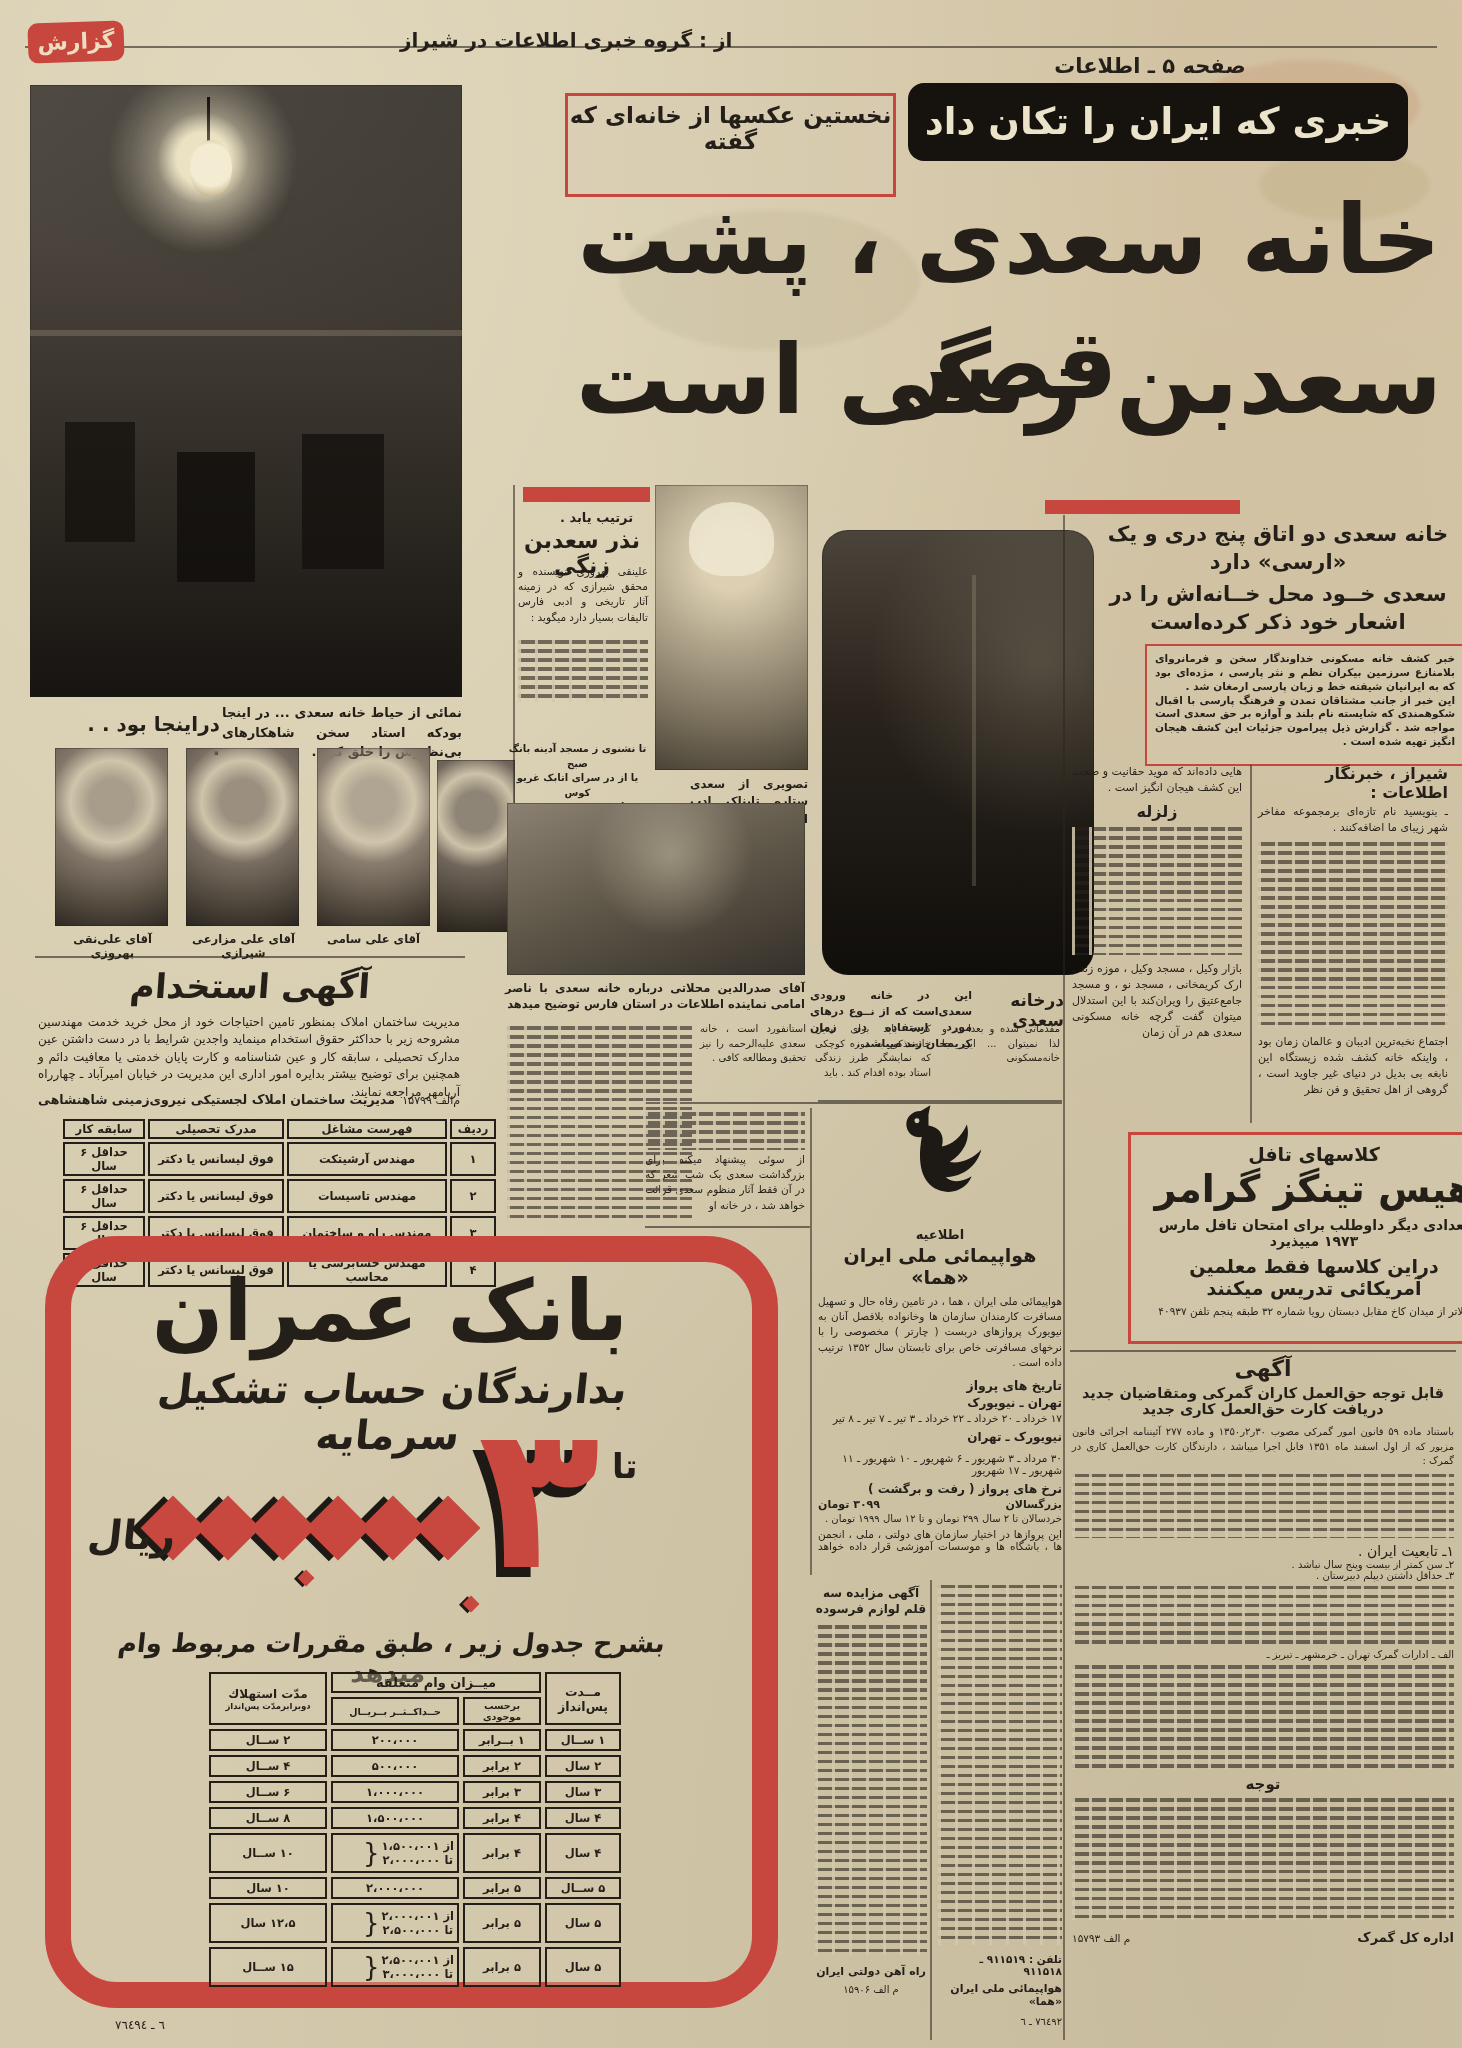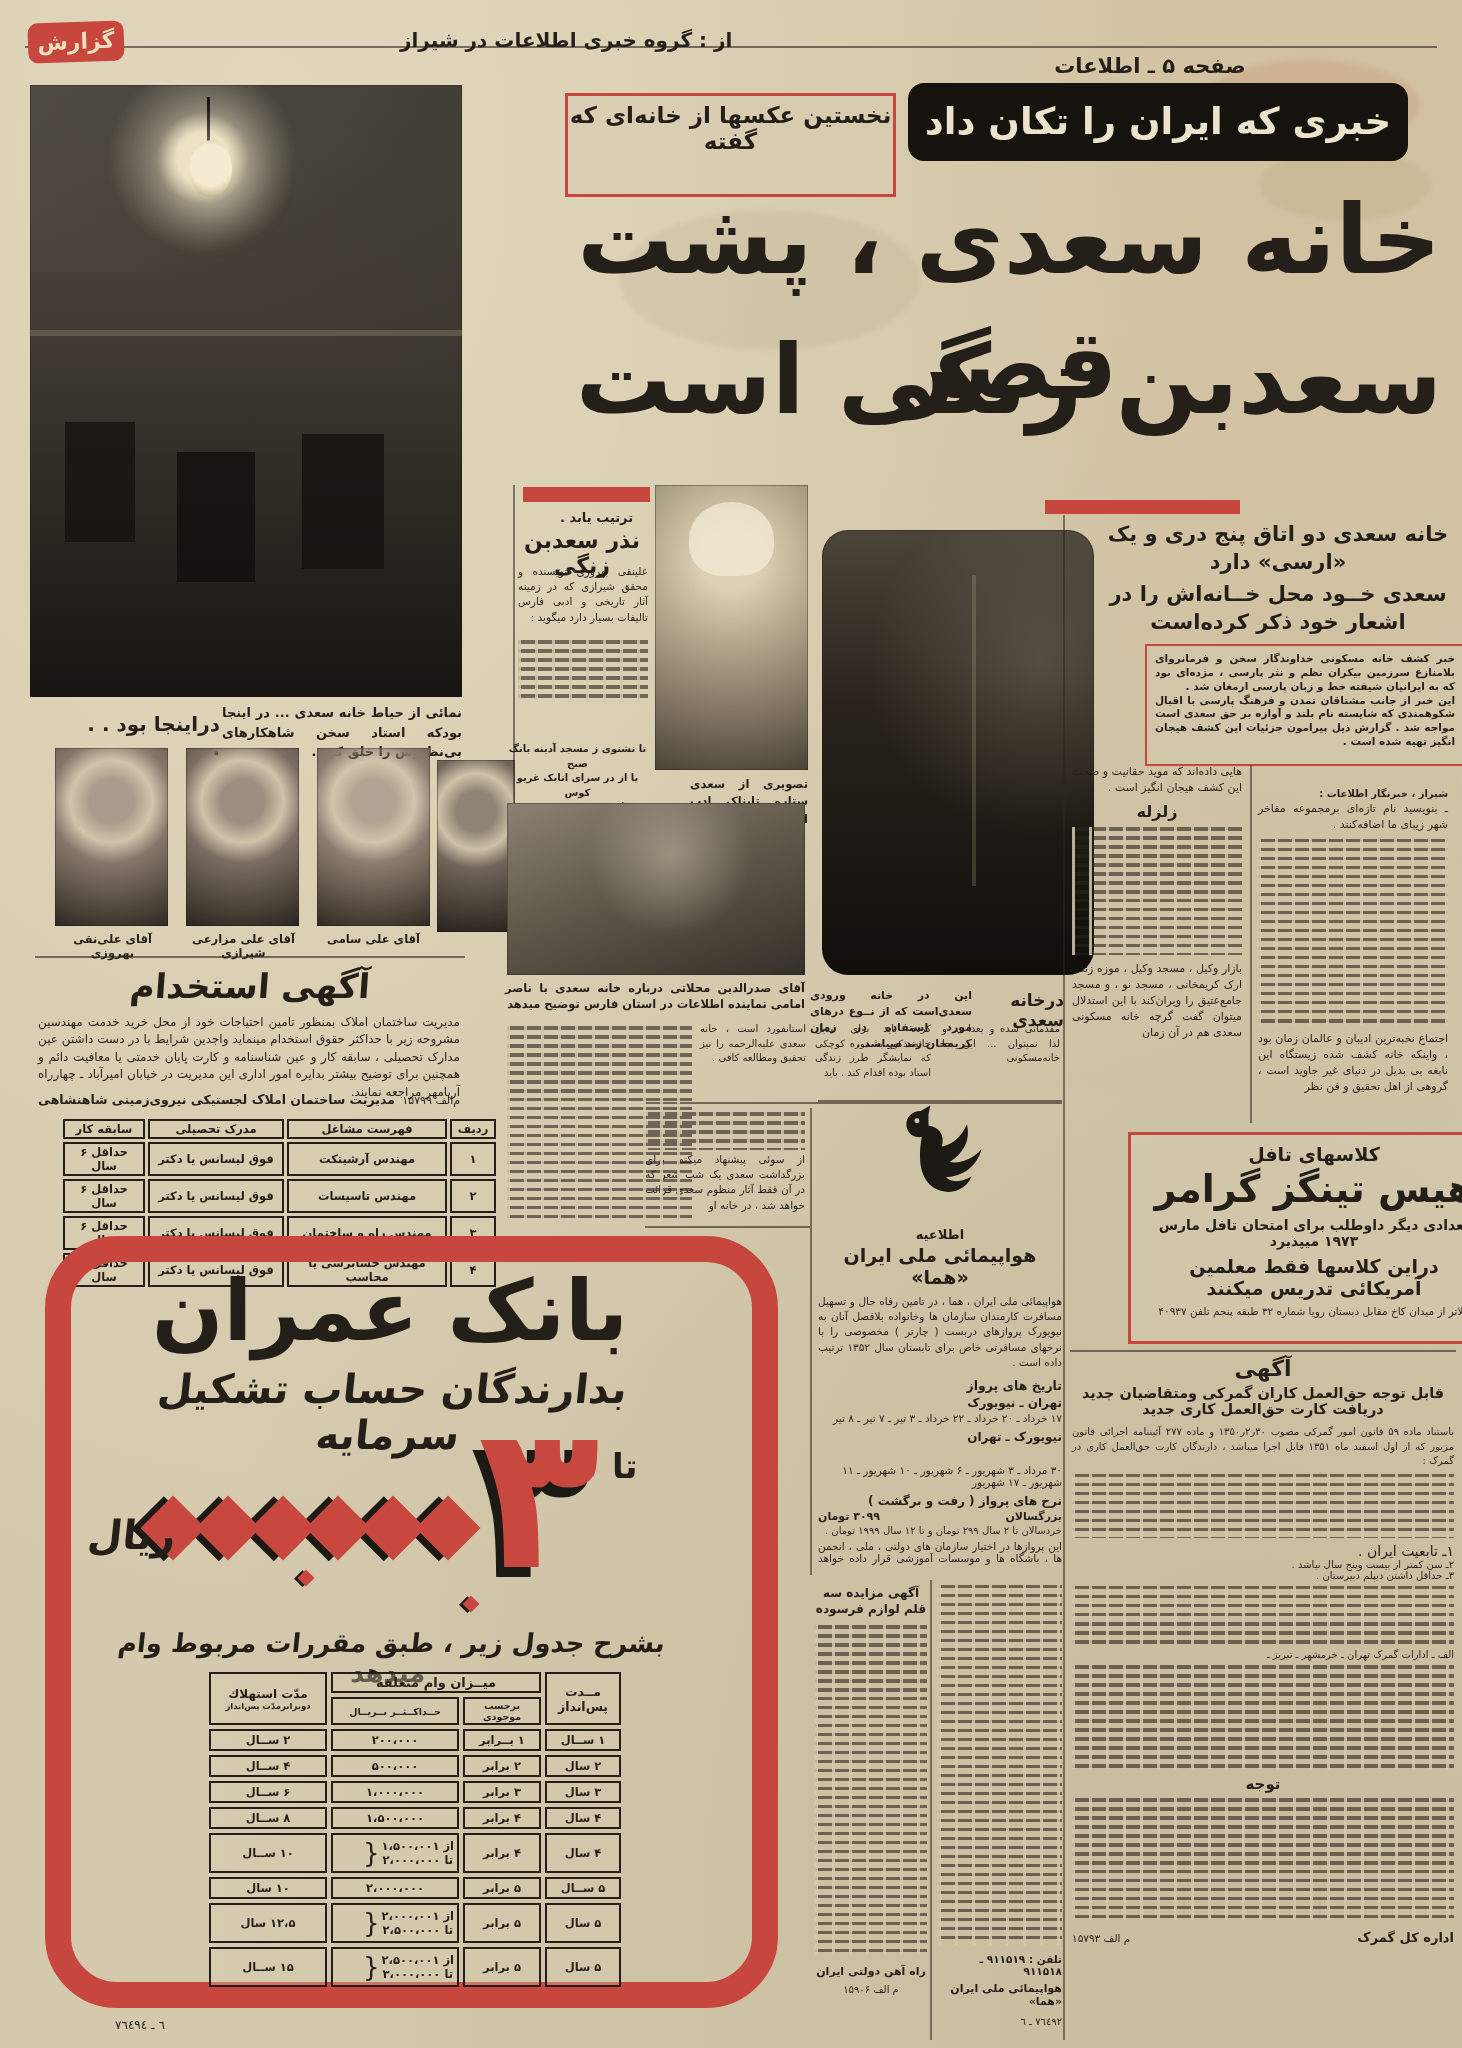--- a/index.html
+++ b/index.html
@@ -128,21 +128,21 @@
   <div class="vrule" style="left:1063px;top:515px;height:1525px;"></div>
   <div class="abs b c" style="left:1100px;top:520px;width:356px;font-size:21px;line-height:1.35;">خانه سعدی دو اتاق پنج دری و یک «ارسی» دارد</div>
   <div class="abs b c" style="left:1100px;top:580px;width:356px;font-size:21px;line-height:1.35;">سعدی خــود محل خــانه‌اش را در اشعار خود ذکر کرده‌است</div>
   <div class="abs" style="left:1145px;top:644px;width:300px;height:106px;border:2.5px solid #c7463d;padding:6px 8px;overflow:hidden;background:rgba(216,206,178,.35);">
     <div class="b j" style="font-size:10.5px;line-height:1.32;">خبر کشف خانه مسکونی خداوندگار سخن و فرمانروای بلامنازع سرزمین بیکران نظم و نثر پارسی ، مژده‌ای بود که به ایرانیان شیفته خط و زبان پارسی ارمغان شد .</div>
     <div class="b j" style="font-size:10.5px;line-height:1.32;">این خبر از جانب مشتاقان تمدن و فرهنگ پارسی با اقبال شکوهمندی که شایسته نام بلند و آوازه بر حق سعدی است مواجه شد . گزارش ذیل پیرامون جزئیات این کشف هیجان انگیز تهیه شده است .</div>
   </div>
 
   <div class="vrule" style="left:1250px;top:765px;height:358px;"></div>
   <div class="abs" style="left:1258px;top:764px;width:190px;">
-    <div class="b" style="font-size:10px;margin-top:24px;">شیراز ، خبرنگار اطلاعات :</div>
+    <div class="b" style="font-size:16px;">شیراز ، خبرنگار اطلاعات :</div>
     <div class="j bt" style="font-size:11px;margin-top:2px;">ـ بنویسید نام تازه‌ای برمجموعه مفاخر شهر زیبای ما اضافه‌کنند .</div>
     <div class="sim" style="height:186px;margin-top:6px;"></div>
     <div class="j bt" style="font-size:11px;margin-top:6px;">اجتماع نخبه‌ترین ادیبان و عالمان زمان بود ، واینکه خانه کشف شده زیستگاه این نابغه بی بدیل در دنیای غیر جاوید است ، گروهی از اهل تحقیق و فن نظر</div>
   </div>
   <div class="abs" style="left:1072px;top:764px;width:170px;">
     <div class="j bt" style="font-size:11px;">هایی داده‌اند که موید حقانیت و صحت این کشف هیجان انگیز است .</div>
     <div class="b c" style="font-size:16px;margin:6px 0;">زلزله</div>
     <div class="sim" style="height:128px;"></div>
     <div class="j bt" style="font-size:11px;margin-top:6px;">بازار وکیل ، مسجد وکیل ، موزه زند ، ارک کریمخانی ، مسجد نو ، و مسجد جامع‌عتیق را ویران‌کند با این استدلال میتوان گفت گرچه خانه مسکونی سعدی هم در آن زمان</div>
   </div>
@@ -334,21 +334,21 @@
         <circle cx="26" cy="16" r="2.6" fill="#d4c9ac"></circle>
       </svg>
     </div>
     <div class="b c" style="font-size:13px;margin-top:6px;">اطلاعیه</div>
     <div class="b c" style="font-size:19px;margin-top:2px;">هواپیمائی ملی ایران «هما»</div>
     <div class="j bt" style="font-size:10.5px;margin-top:6px;">هواپیمائی ملی ایران ، هما ، در تامین رفاه حال و تسهیل مسافرت کارمندان سازمان ها وخانواده بلافصل آنان به نیویورک پروازهای دربست ( چارتر ) مخصوصی را با نرخهای مسافرتی خاص برای تابستان سال ۱۳۵۲ ترتیب داده است .</div>
     <div class="b" style="font-size:12.5px;margin-top:8px;">تاریخ های پرواز</div>
     <div class="b" style="font-size:12px;margin-top:3px;">تهران ـ نیویورک</div>
     <div style="font-size:10.5px;margin-top:2px;">۱۷ خرداد ـ ۲۰ خرداد ـ ۲۲ خرداد ـ ۳ تیر ـ ۷ تیر ـ ۸ تیر</div>
     <div class="b" style="font-size:12px;margin-top:6px;">نیویورک ـ تهران</div>
-    <div style="font-size:10.5px;margin-top:20px;">۳۰ مرداد ـ ۳ شهریور ـ ۶ شهریور ـ ۱۰ شهریور ـ ۱۱ شهریور ـ ۱۷ شهریور</div>
+    <div style="font-size:10.5px;margin-top:8px;">۳۰ مرداد ـ ۳ شهریور ـ ۶ شهریور ـ ۱۰ شهریور ـ ۱۱ شهریور ـ ۱۷ شهریور</div>
     <div class="b" style="font-size:12px;margin-top:6px;">نرخ های پرواز ( رفت و برگشت )</div>
     <div style="display:flex;justify-content:space-between;margin-top:2px;">
       <div class="b" style="font-size:11px;">بزرگسالان</div>
       <div class="b" style="font-size:11px;">۳۰۹۹ تومان</div>
     </div>
     <div style="font-size:10px;margin-top:2px;">خردسالان تا ۲ سال ۲۹۹ تومان و تا ۱۲ سال ۱۹۹۹ تومان .</div>
     <div class="j" style="font-size:10.5px;margin-top:4px;height:28px;overflow:hidden;">این پروازها در اختیار سازمان های دولتی ، ملی ، انجمن ها ، باشگاه ها و موسسات آموزشی قرار داده خواهد شد .</div>
   </div>
 
   <div class="vrule" style="left:930px;top:1580px;height:460px;"></div>

